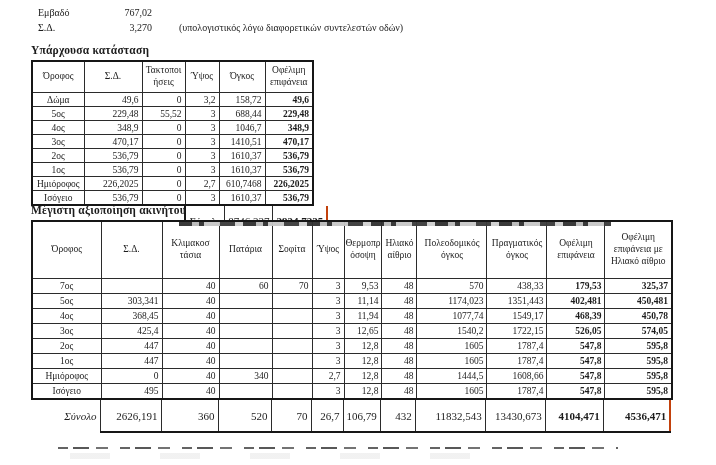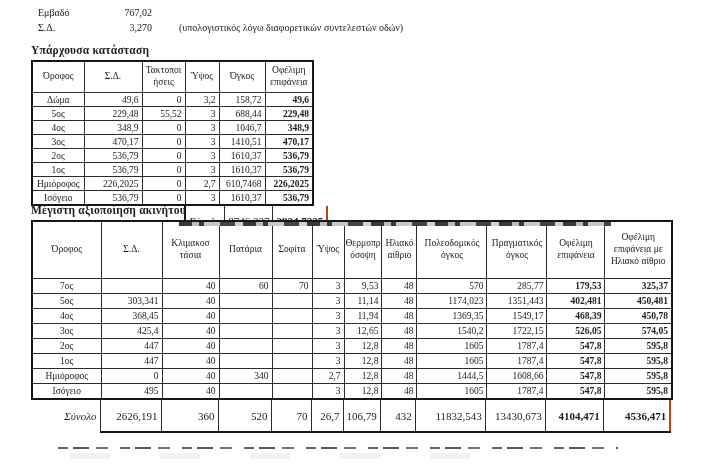--- a/index.html
+++ b/index.html
@@ -237,21 +237,21 @@
           <tr>
             <td class="rowlabel">7ος</td>
             <td class="num"></td>
             <td class="num">40</td>
             <td class="num">60</td>
             <td class="num">70</td>
             <td class="num">3</td>
             <td class="num">9,53</td>
             <td class="num">48</td>
             <td class="num">570</td>
-            <td class="num">285,77</td>
+            <td class="num">438,33</td>
             <td class="num b">179,53</td>
             <td class="num b">325,37</td>
           </tr>
           <tr>
             <td class="rowlabel">5ος</td>
             <td class="num">303,341</td>
             <td class="num">40</td>
             <td class="num"></td>
             <td class="num"></td>
             <td class="num">3</td>
@@ -264,21 +264,21 @@
           </tr>
           <tr>
             <td class="rowlabel">4ος</td>
             <td class="num">368,45</td>
             <td class="num">40</td>
             <td class="num"></td>
             <td class="num"></td>
             <td class="num">3</td>
             <td class="num">11,94</td>
             <td class="num">48</td>
-            <td class="num">1369,35</td>
+            <td class="num">1077,74</td>
             <td class="num">1549,17</td>
             <td class="num b">468,39</td>
             <td class="num b">450,78</td>
           </tr>
           <tr>
             <td class="rowlabel">3ος</td>
             <td class="num">425,4</td>
             <td class="num">40</td>
             <td class="num"></td>
             <td class="num"></td>

